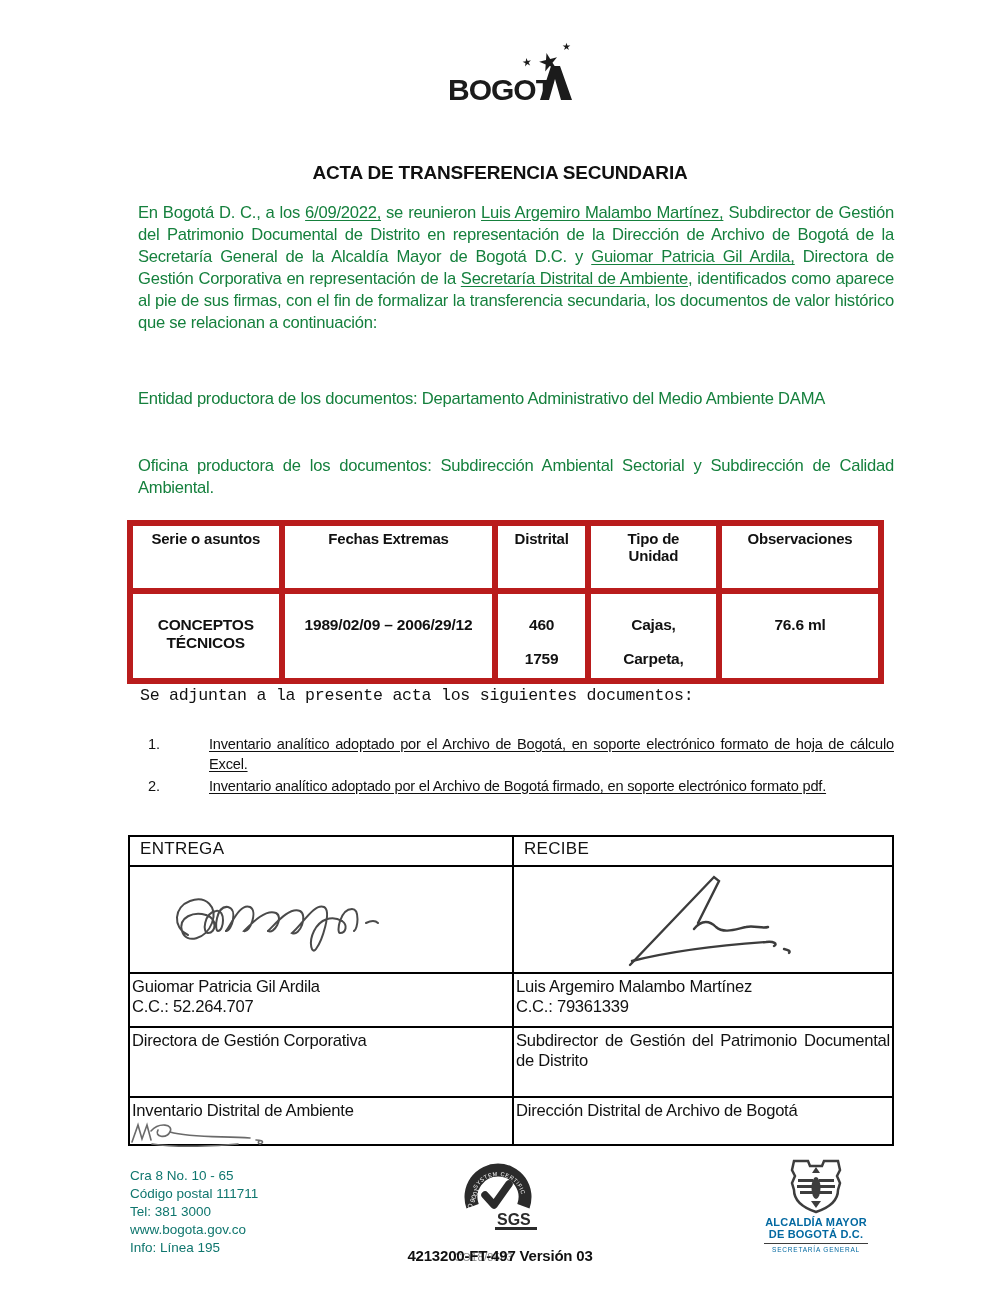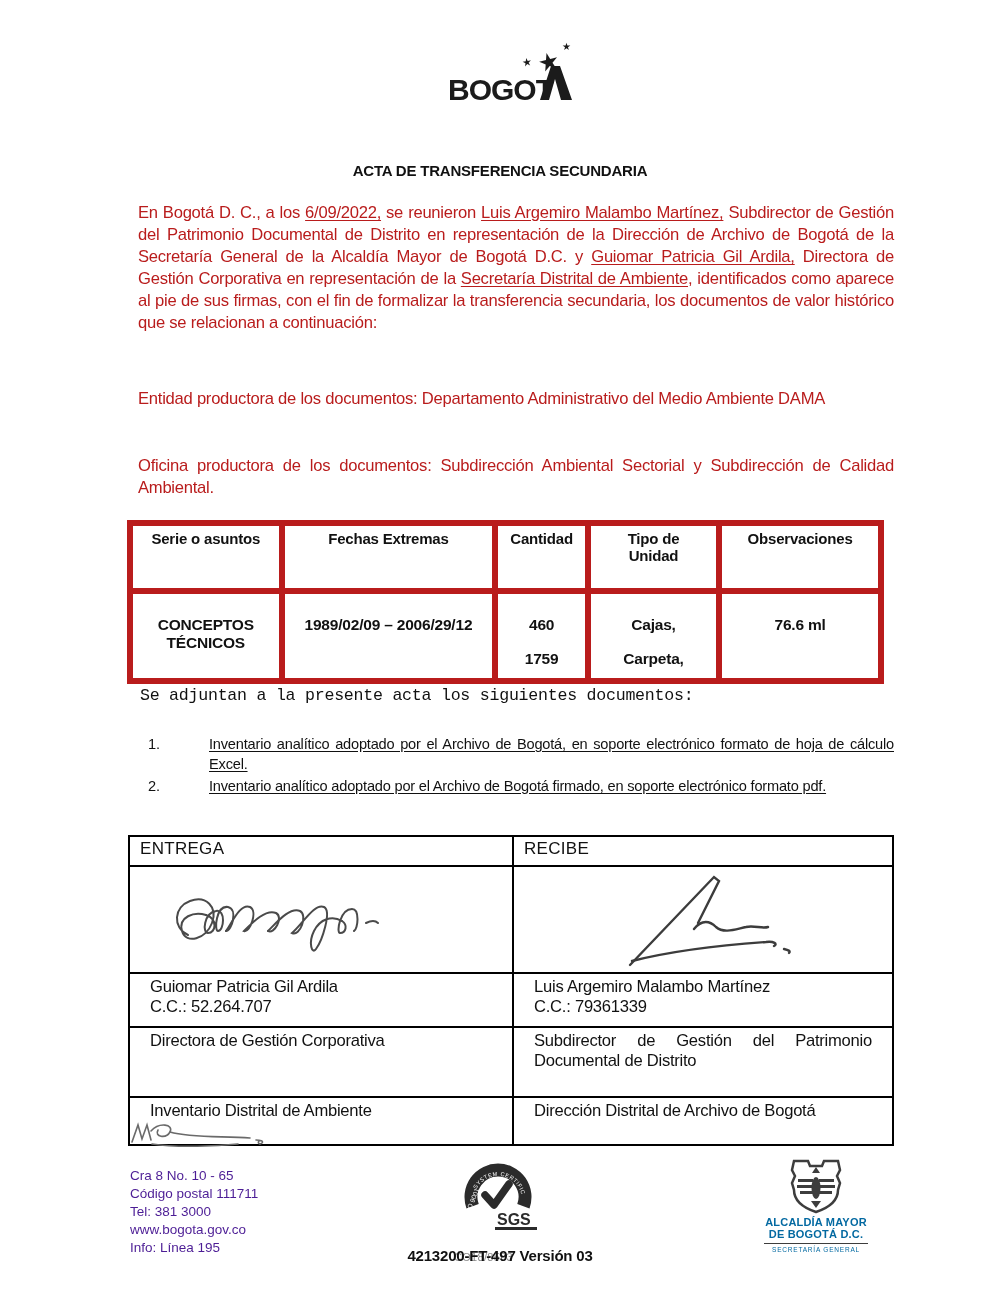--- a/index.html
+++ b/index.html
@@ -2,54 +2,54 @@
 <html><head>
 <meta charset="utf-8">
 <style>
   html,body{margin:0;padding:0;background:#ffffff;}
   .page{position:relative;width:1000px;height:1294px;background:#fff;overflow:hidden;
         font-family:"Liberation Sans",sans-serif;color:#111;}
   
   .logo{position:absolute;left:448px;top:36px;width:136px;height:72px;}
   
   .doc-title{position:absolute;top:162px;left:0;width:1000px;text-align:center;
-             font-size:15px;font-weight:bold;letter-spacing:-0.2px;}
+             font-size:19px;font-weight:bold;letter-spacing:-0.2px;}
   
   .para{position:absolute;left:138px;width:756px;font-size:16.6px;line-height:1.33;
-        text-align:justify;letter-spacing:-0.25px;color:#b91c1c;}
+        text-align:justify;letter-spacing:-0.25px;color:#15803d;}
   .u{text-decoration:underline;text-underline-offset:2px;}
   
   .inv-table{position:absolute;left:127px;top:520px;width:757px;border-collapse:collapse;}
   .inv-table th,.inv-table td{border:6px solid #b91c1c;font-weight:bold;text-align:center;
         vertical-align:top;letter-spacing:-0.2px;}
   .inv-table th{font-size:15px;padding:4px 2px 24px 2px;}
   .inv-table td{font-size:15.5px;padding-top:22px;padding-bottom:10px;}
   .stack2{margin-top:16px;}
   
   .attach-intro{position:absolute;left:140px;top:686px;width:756px;font-size:16.6px;
         letter-spacing:-0.25px;font-family:Liberation Mono, monospace;}
   .attach-list{position:absolute;left:148px;top:734px;width:746px;font-size:14.6px;
         line-height:1.4;letter-spacing:-0.2px;}
   .attach-item{display:flex;margin-bottom:1px;}
   .attach-num{width:36px;flex:0 0 36px;}
   .attach-text{flex:1;text-decoration:underline;text-underline-offset:2px;text-align:justify;margin-left:25px;}
   
   .sig-table{position:absolute;left:128px;top:835px;width:764px;border-collapse:collapse;table-layout:fixed;}
   .sig-table td{border:2px solid #000;vertical-align:top;font-size:16.6px;
-        letter-spacing:-0.25px;padding:3px 20px;}
+        letter-spacing:-0.25px;padding:3px 2px;}
   .sig-head td{font-size:17px;letter-spacing:0.3px;padding:2px 10px;height:24px;}
   .row-sign td{height:100px;padding:0;}
   .row-name td{height:46px;}
   .row-title td{height:62px;}
   .row-entity td{height:40px;}
   .just{text-align:justify;}
   
   .scribble{position:absolute;left:126px;top:1118px;}
   .footer-address{position:absolute;left:130px;top:1167px;font-size:13.5px;line-height:1.33;
-        color:#4c1d95;font-family:"Liberation Sans",sans-serif;}
+        color:#0f766e;font-family:"Liberation Sans",sans-serif;}
   .cert{position:absolute;left:448px;top:1155px;width:110px;text-align:left;}
   .cert-code{font-size:11px;color:#8a8a8a;margin-top:12px;margin-left:6px;letter-spacing:0.3px;}
   .form-code{position:absolute;left:0;top:1247px;width:1000px;text-align:center;
         font-size:15px;font-weight:bold;letter-spacing:-0.2px;color:#111;}
   .crest{position:absolute;left:762px;top:1156px;width:108px;text-align:center;color:#0369a1;}
   .crest-l1{font-size:11px;font-weight:bold;letter-spacing:0.2px;margin-top:2px;}
   .crest-l2{font-size:11px;font-weight:bold;letter-spacing:0.2px;}
   .crest-rule{border-top:1.5px solid #3d3d3d;margin:3px 2px 2px 2px;}
   .crest-l3{font-size:6.5px;letter-spacing:0.8px;}
 </style>
@@ -78,21 +78,21 @@
       <col style="width:152px">
         <col style="width:217px">
         <col style="width:93px">
       <col style="width:132px">
         <col style="width:163px">
     </colgroup>
     <tbody>
         <tr>
       <th>Serie o asuntos</th>
       <th>Fechas Extremas</th>
-      <th>Cantidad</th>
+      <th>Distrital</th>
       <th style="padding-left:22px;padding-right:22px;">Tipo de Unidad</th>
       <th>Observaciones</th>
     </tr>
     <tr style="height:72px;">
       <td>
             <div style="padding:0 14px;">CONCEPTOS TÉCNICOS</div>
           </td>
       <td>1989/02/09 – 2006/29/12</td>
       <td>
         <div>460</div>

